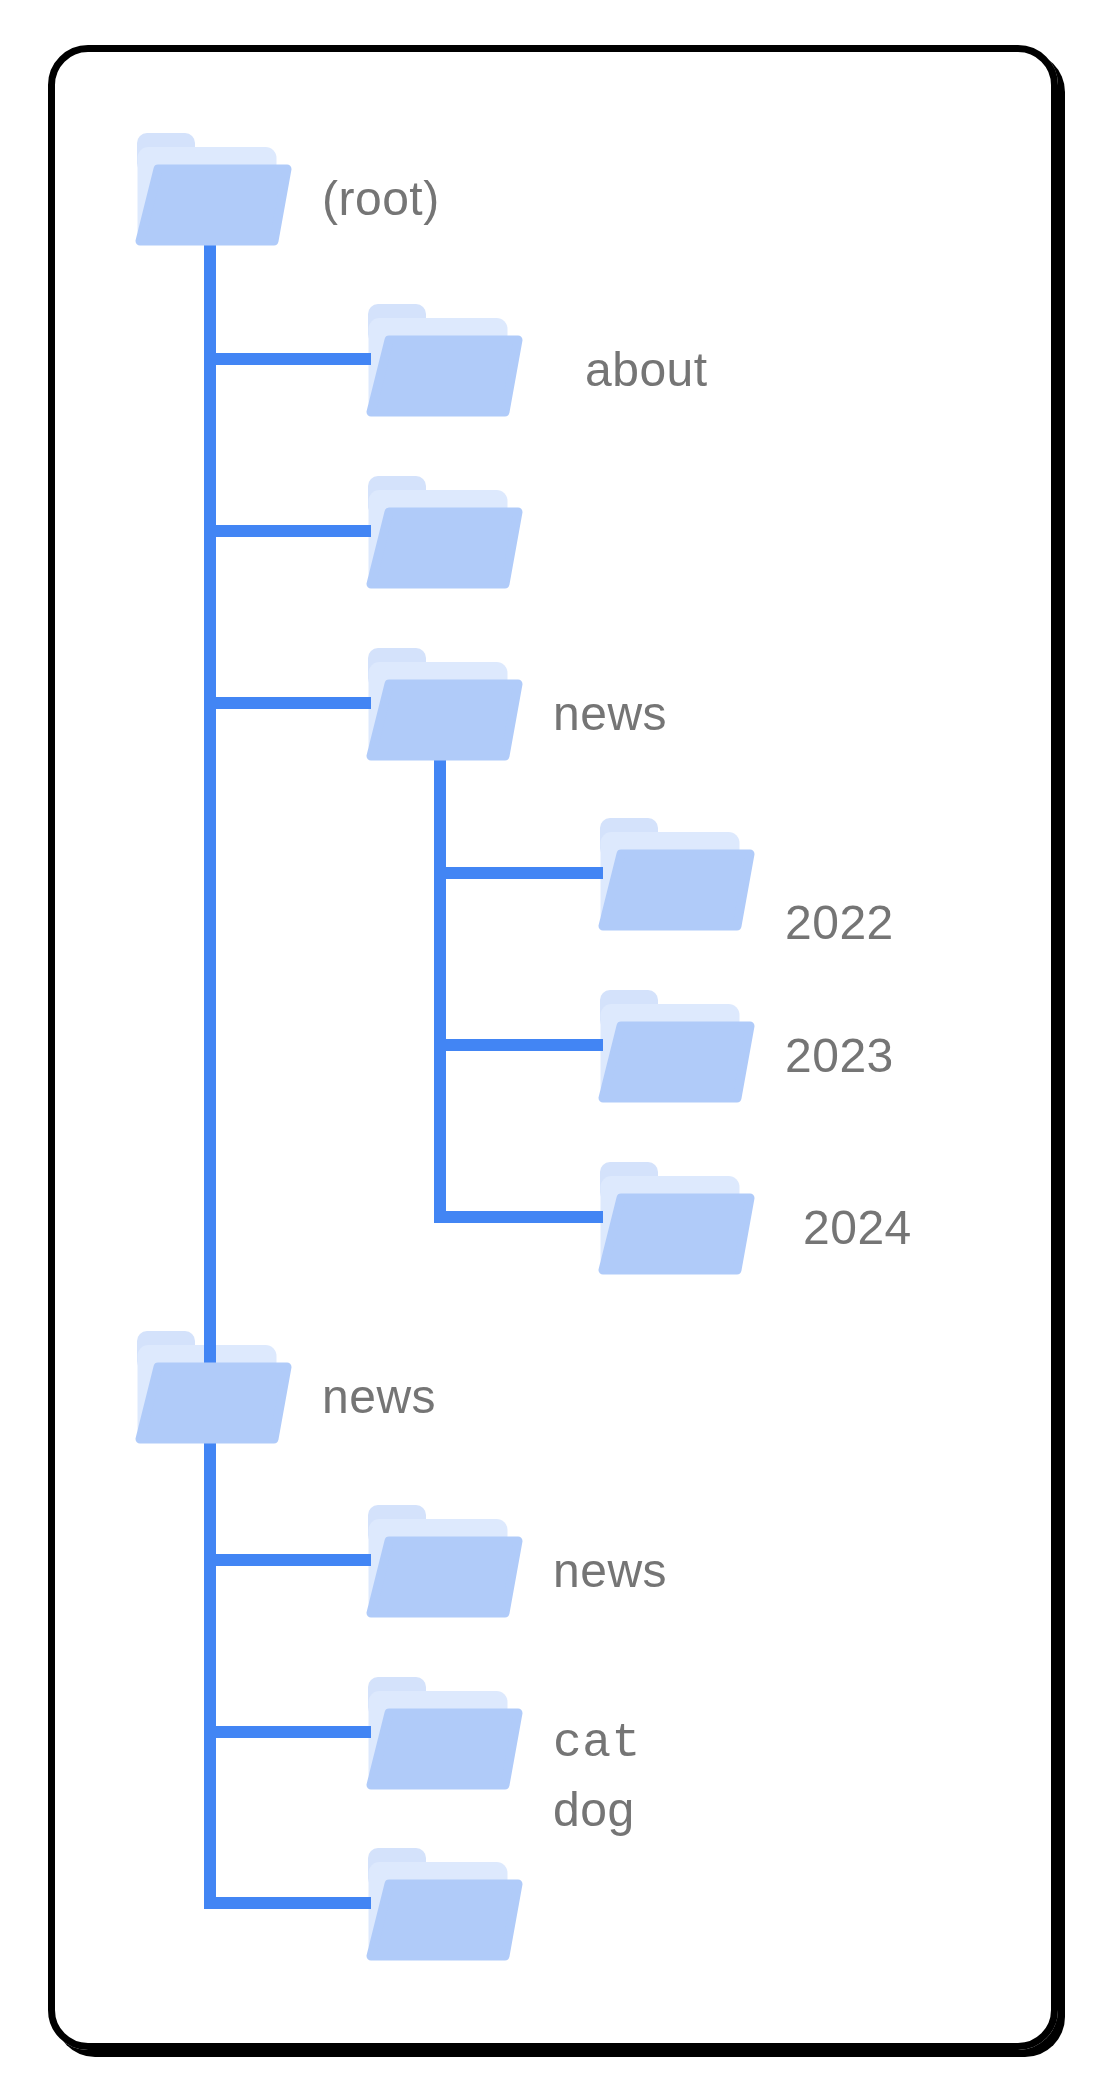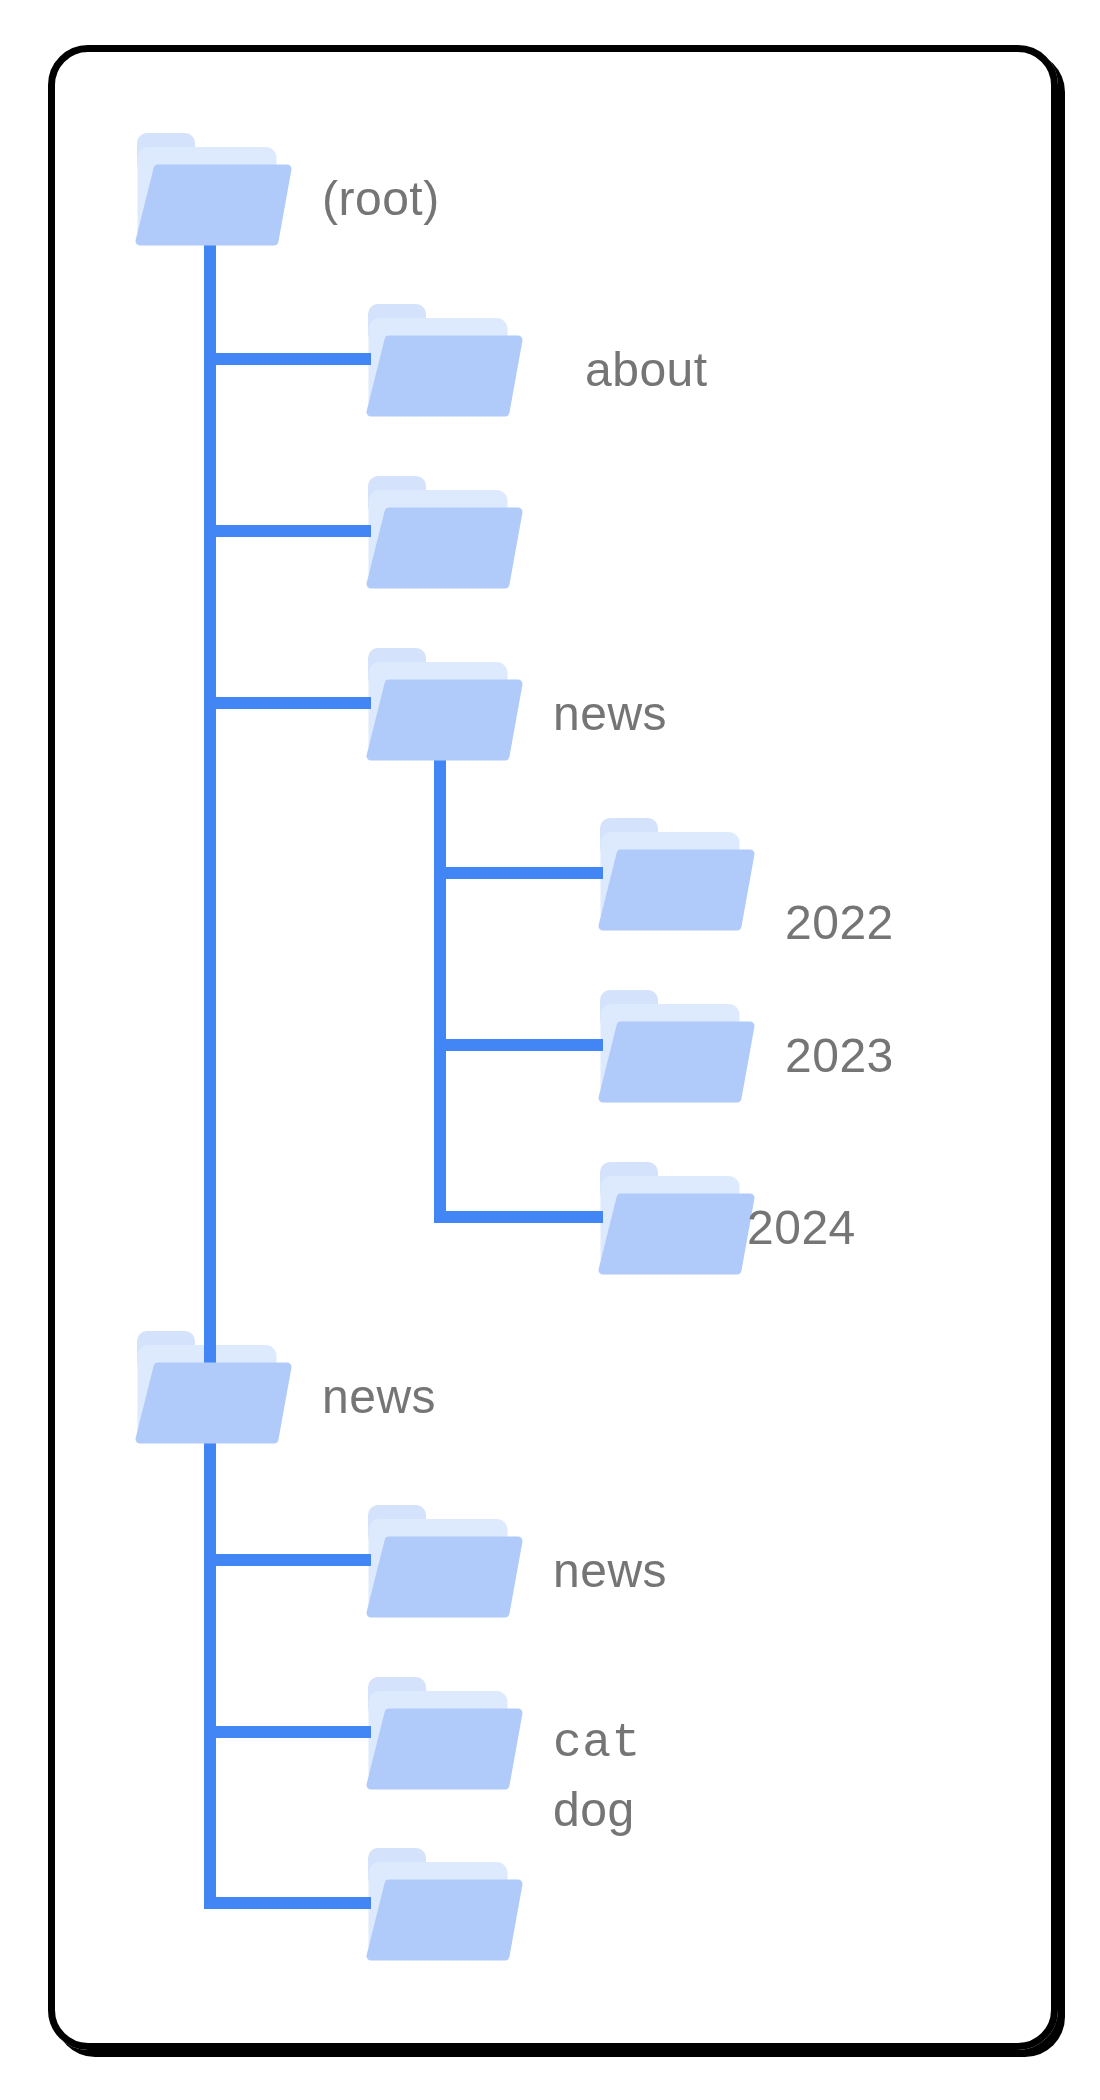--- a/index.html
+++ b/index.html
@@ -126,18 +126,18 @@
       <svg class="f-front" viewBox="0 0 155 114">
         <path d="M3,108 L21,36 L150,36 L137,108 Z" fill="var(--front)" stroke="var(--front)" stroke-width="9" stroke-linejoin="round"></path>
       </svg>
     </div>
 
   <div class="nlabel" style="left: 322px; top: 169px;">(root)</div>
   <div class="nlabel" style="left: 553px; top: 340px; margin-left: 32px;">about</div>
   <div class="nlabel" style="left: 553px; top: 684px;">news</div>
   <div class="nlabel" style="left: 785px; top: 854px; margin-top: 39px;">2022</div>
   <div class="nlabel" style="left: 785px; top: 1026px;">2023</div>
-  <div class="nlabel" style="left: 747px; top: 1198px;">2024</div>
+  <div class="nlabel" style="left: 803px; top: 1198px;">2024</div>
   <div class="nlabel" style="left: 322px; top: 1367px;">news</div>
   <div class="nlabel" style="left: 553px; top: 1541px;">news</div>
   <div class="nlabel" style="left: 553px; top: 1713px; font-family: Liberation Mono, monospace;">cat</div>
   <div class="nlabel" style="left: 553px; top: 1780px;">dog</div>
 </div>
 
 </body></html>

